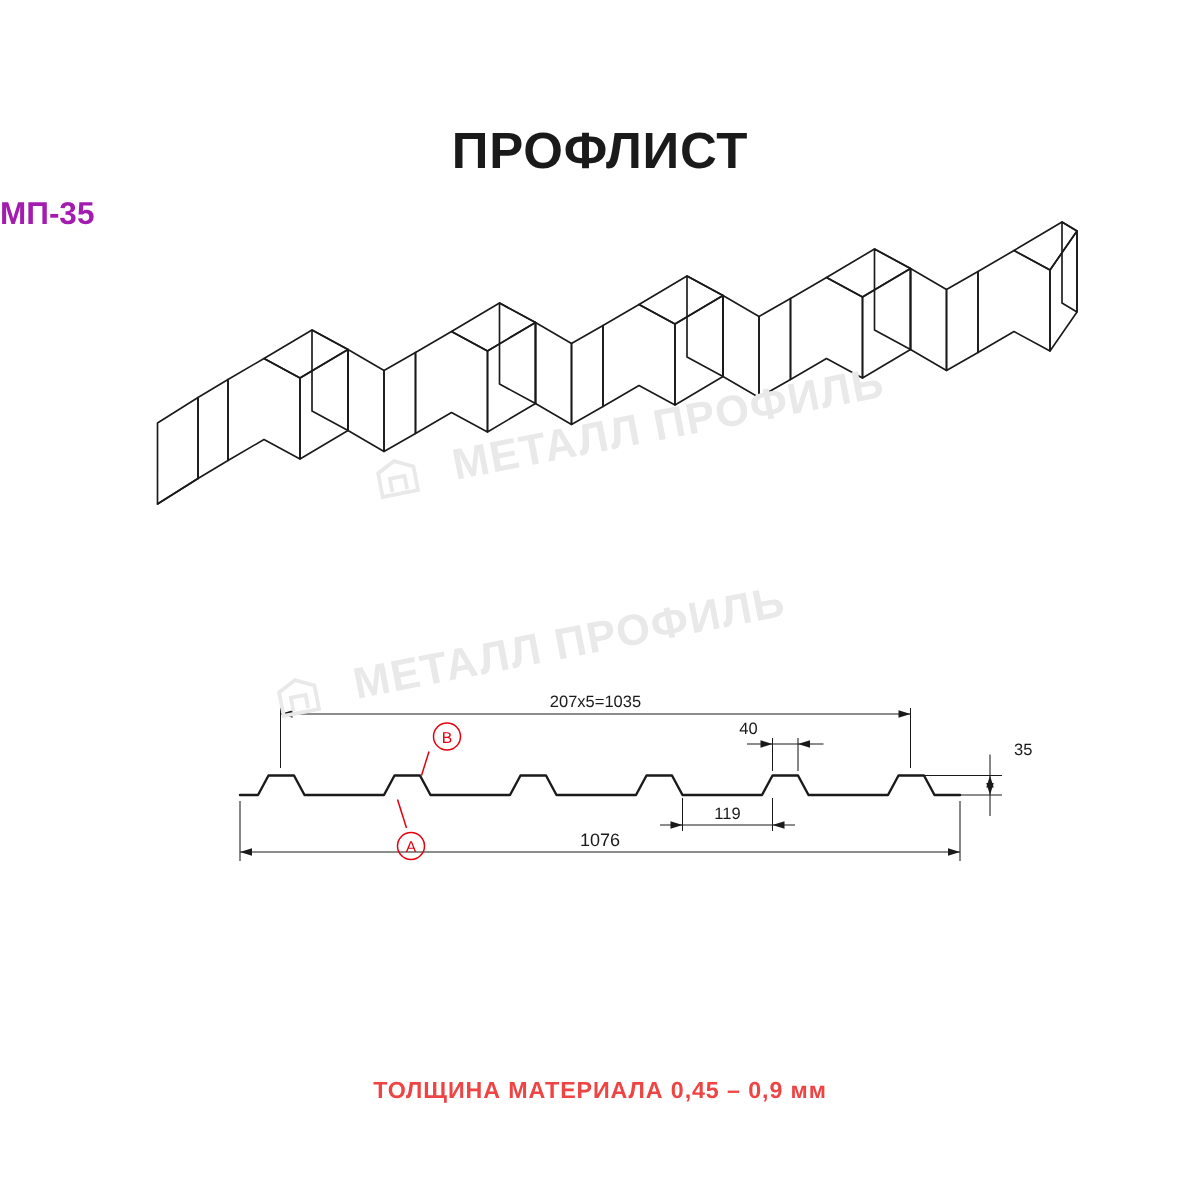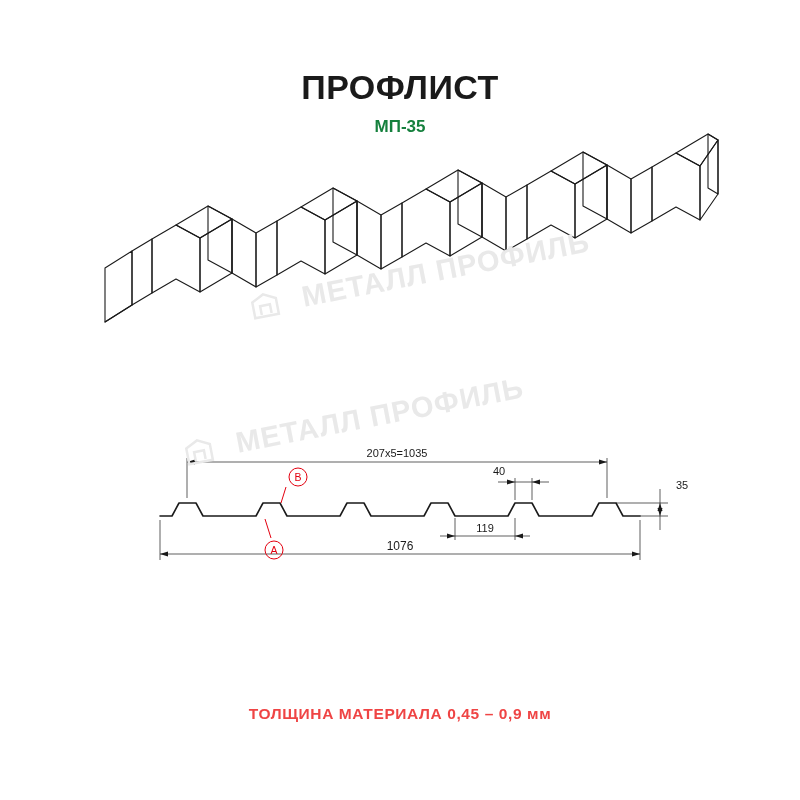--- a/index.html
+++ b/index.html
@@ -11,41 +11,42 @@
     width: 800px;
     height: 800px;
     position: relative;
     font-family: "Liberation Sans", sans-serif;
     color: #1a1a1a;
     overflow: hidden;
   }
   .page {
     position: absolute;
     inset: 0;
+    margin-top: 14px;
   }
   .title {
     position: absolute;
     left: 0;
     right: 0;
     top: 68px;
     text-align: center;
     font-size: 34px;
     font-weight: bold;
     letter-spacing: 0.5px;
     color: #1a1a1a;
   }
   .subtitle {
     position: absolute;
     left: 0;
     right: 0;
     top: 117px;
-    text-align: center;
-    font-size: 17px;
-    font-weight: bold;
-    color: #15803d;
+    text-align: left;
+    font-size: 21px;
+    font-weight: bold;
+    color: #a21caf;
   }
   .footer {
     position: absolute;
     left: 0;
     right: 0;
     top: 705px;
     text-align: center;
     font-size: 15.5px;
     font-weight: bold;
     letter-spacing: 0.6px;

